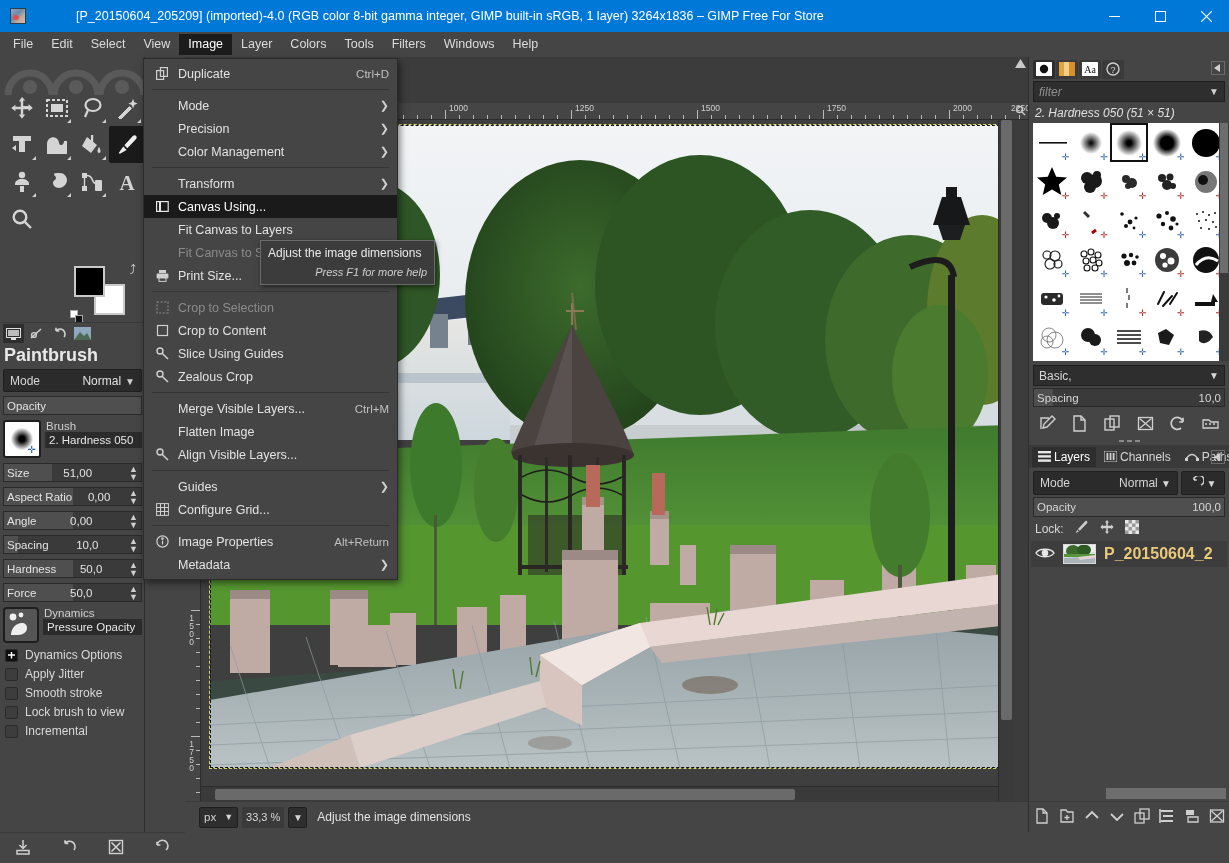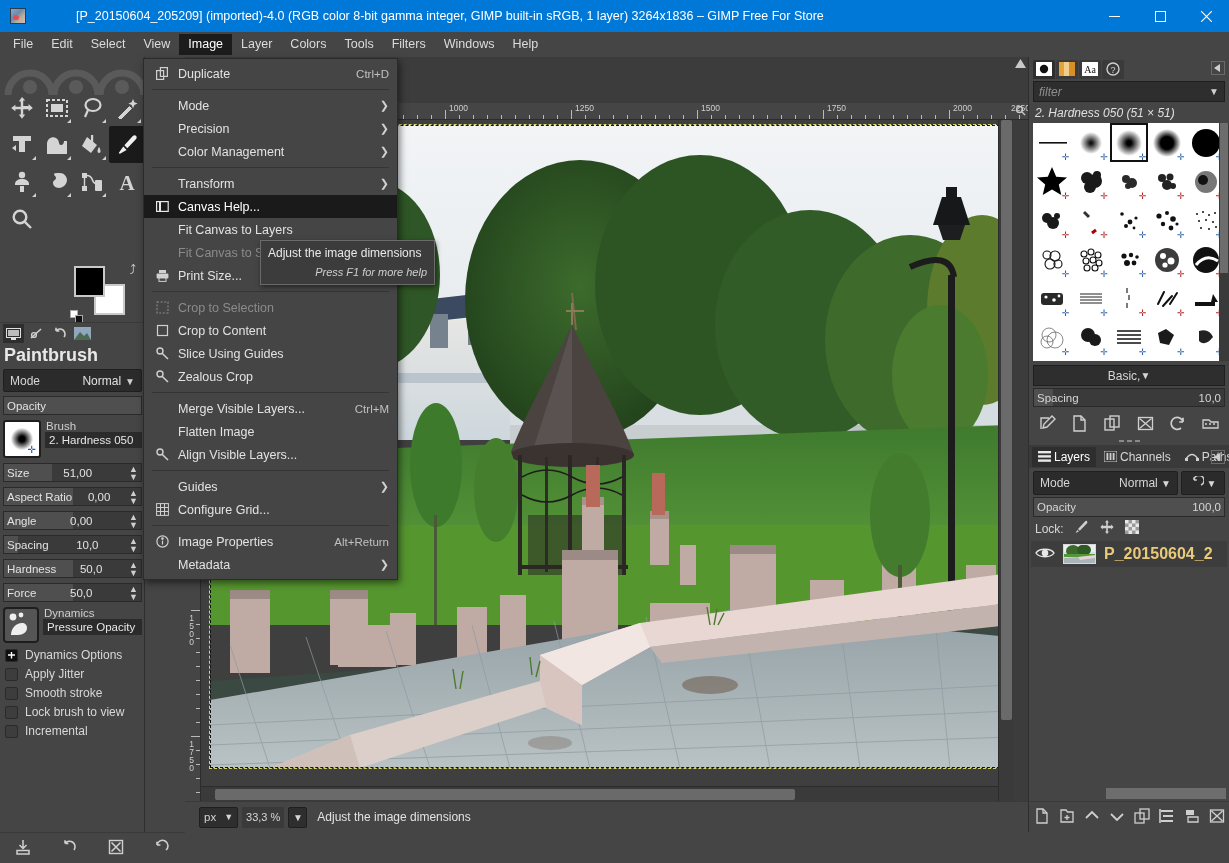--- a/index.html
+++ b/index.html
@@ -135,21 +135,21 @@
   .brushgrid-wrap{ margin:0 4px; position:relative; height:238px; background:#fff; }
   .bgrid { position:absolute; inset:0; display:grid; grid-template-columns:repeat(5,1fr);
     grid-auto-rows:39px; }
   .bcell { position:relative; display:flex; align-items:center; justify-content:center;}
   .bcell .plus{position:absolute;right:2px;bottom:0px;font-size:9px;color:#2b5fa8;}
   .bcell .plus.r{color:#b02525;}
   .bcell.sel{ outline:2px solid #111; outline-offset:-2px; z-index:3;}
   .bg-scroll { position:absolute; right:-4px; top:0; width:10px; height:238px; background:#3a3a3a;}
   .bg-scroll .th{position:absolute;left:1px;top:0;width:8px;height:150px;background:#6d6d6d;}
   .basic-combo { margin:4px 4px 0 4px; height:21px; background:#2e2e2e; border:1px solid #1f1f1f;
-     display:flex;align-items:center;justify-content:center;padding:0 5px;font-size:12px;}
+     display:flex;align-items:center;justify-content:space-between;padding:0 5px;font-size:12px;}
   .sp-row { margin:2px 4px 0 4px; height:19px; background:#3a3a3a; border:1px solid #2a2a2a;
     display:flex;align-items:center;justify-content:space-between;padding:0 3px;font-size:11.5px;position:relative;}
   .sp-row .fill{position:absolute;left:0;top:0;bottom:0;width:10%;background:#4f4f4f;}
   .btnrow { display:flex; align-items:center; justify-content:space-around; height:26px; margin:3px 2px 0 2px;}
   .btnrow .ib{width:26px;height:22px;display:flex;align-items:center;justify-content:center;}
   .grip { height:9px; display:flex;align-items:center;justify-content:center;gap:3px;}
   .grip i{width:5px;height:2px;background:#8a8a8a;display:block;}
   .layer-tabs { height:23px; display:flex; align-items:center; gap:2px; padding-left:3px; position:relative;
     background:#3a3a3a; }
   .ltab { display:flex;align-items:center;gap:3px;padding:3px 6px;font-size:12px;border-radius:2px 2px 0 0;}
@@ -1385,21 +1385,21 @@
       <span class="mlab">Transform</span>
       <span class="marr">❯</span>
     </div>
     <div class="mrow sel">
       <span class="mic">
         <svg width="13" height="13" viewBox="0 0 13 13" fill="none" stroke="#e8e8e8" stroke-width="1.2">
             <rect x="0.6" y="1.6" width="3" height="9.8"></rect>
             <rect x="4.4" y="1.6" width="7.8" height="9.8"></rect>
           </svg>
       </span>
-      <span class="mlab">Canvas Help...</span>
+      <span class="mlab">Canvas Using...</span>
     </div>
     <div class="mrow">
       <span class="mic"></span>
       <span class="mlab">Fit Canvas to Layers</span>
     </div>
     <div class="mrow dis">
       <span class="mic"></span>
       <span class="mlab">Fit Canvas to Selection</span>
     </div>
     <div class="mrow">

